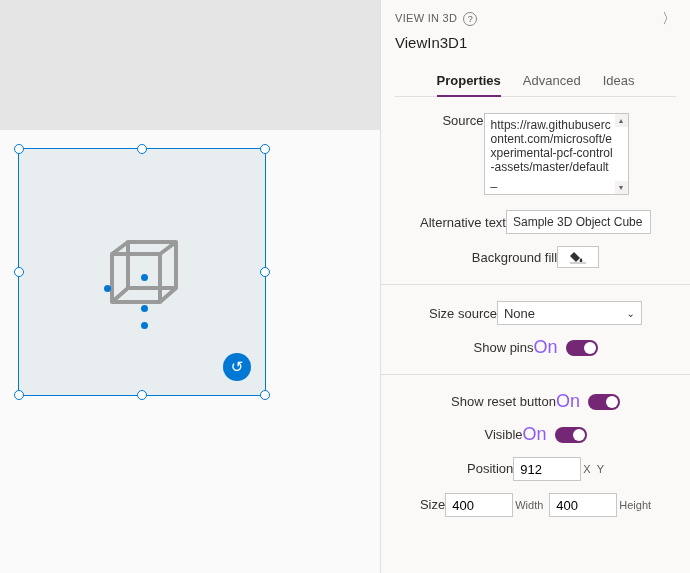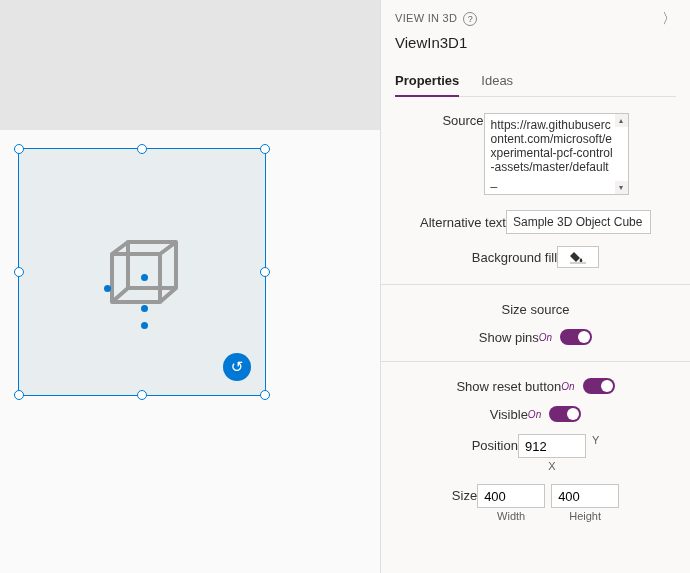--- a/index.html
+++ b/index.html
@@ -23,43 +23,43 @@
   
   .panel { width: 310px; height: 573px; background: #faf9f8; border-left: 1px solid #e1dfdd; display: flex; flex-direction: column; font-size: 13px; color: #323130; }
   .panel-inner { flex: 1; overflow-y: auto; }
   .panel-header { padding: 10px 14px 0 14px; }
   .header-row { display: flex; align-items: center; justify-content: space-between; margin-bottom: 6px; }
   .header-left { display: flex; align-items: flex-start; gap: 6px; }
   .header-type { font-size: 11px; color: #605e5c; letter-spacing: 0.3px; }
   .help-icon { width: 14px; height: 14px; border: 1px solid #8a8886; border-radius: 50%; display: inline-flex; align-items: center; justify-content: center; font-size: 9px; color: #605e5c; }
   .chev-right { color: #605e5c; font-size: 14px; }
   .control-name { font-size: 15px; color: #201f1e; margin-bottom: 16px; }
-  .tabs { display: flex; gap: 22px; border-bottom: 1px solid #e1dfdd; }
+  .tabs { display: flex; gap: 22px; border-bottom: 1px solid #e1dfdd; justify-content: center; }
   .tab { padding: 6px 0 8px 0; font-size: 13px; color: #605e5c; position: relative; cursor: pointer; }
   .tab.active { color: #201f1e; font-weight: 600; }
   .tab.active::after { content: ''; position: absolute; bottom: -1px; left: 0; right: 0; height: 2px; background: #742774; }
   
   .prop-section { border-bottom: 1px solid #e1dfdd; padding: 10px 14px; }
   .prop-row { display: flex; align-items: flex-start; justify-content: center; padding: 6px 0; min-height: 28px; }
   .prop-row.center { align-items: center; }
   .prop-label { color: #323130; font-size: 13px; }
   .textarea-wrap { width: 145px; position: relative; }
   .textarea { width: 100%; height: 82px; border: 1px solid #c8c6c4; background: #fff; font-size: 12px; padding: 4px 14px 4px 6px; resize: none; font-family: inherit; color: #323130; word-break: break-all; }
   .scroll-btn { position: absolute; right: 1px; width: 13px; height: 13px; background: #f3f2f1; display: flex; align-items: center; justify-content: center; font-size: 8px; color: #605e5c; }
   .text-input { width: 145px; border: 1px solid #c8c6c4; background: #fff; font-size: 12px; padding: 4px 6px; color: #323130; font-family: inherit; height: 24px; }
   .color-swatch { width: 42px; height: 22px; border: 1px solid #c8c6c4; background: #fff; display: flex; align-items: center; justify-content: center; }
   .dropdown { width: 145px; border: 1px solid #c8c6c4; background: #fff; height: 24px; display: flex; align-items: center; justify-content: space-between; padding: 0 6px; font-size: 13px; }
   .dropdown .chev { font-size: 10px; color: #323130; }
   .edit-link { color: #742774; font-size: 13px; cursor: pointer; }
   .toggle-wrap { display: flex; align-items: center; gap: 8px; }
-  .toggle-label { font-size: 10px; color: #701a75; font-style: italic; }
+  .toggle-label { font-size: 18px; color: #8b5cf6; }
   .toggle { width: 32px; height: 16px; background: #742774; border-radius: 10px; position: relative; cursor: pointer; }
   .toggle::after { content: ''; position: absolute; right: 2px; top: 2px; width: 12px; height: 12px; background: #fff; border-radius: 50%; }
   .num-pair { display: flex; gap: 6px; }
-  .num-col { display: flex; flex-direction: column; align-items: center; gap: 2px; }
+  .num-col { display: flex; flex-direction: row; align-items: center; gap: 2px; }
   .num-input { width: 68px; border: 1px solid #c8c6c4; background: #fff; height: 24px; padding: 0 6px; font-size: 13px; font-family: inherit; }
   .num-label { font-size: 11px; color: #605e5c; }
 </style>
 </head>
 <body>
 
 <div class="canvas-area">
   <div class="canvas-bg"></div>
   <div class="selection-box">
     <div class="sel-handle h-tl"></div>
@@ -93,20 +93,21 @@
       <div class="header-row">
         <div class="header-left">
           <span class="header-type">VIEW IN 3D</span>
           <span class="help-icon">?</span>
         </div>
         <span class="chev-right">〉</span>
       </div>
       <div class="control-name">ViewIn3D1</div>
       <div class="tabs">
         <div class="tab active">Properties</div>
+        <div class="tab">Advanced</div>
         <div class="tab">Ideas</div>
       </div>
     </div>
 
     <div class="prop-section">
       <div class="prop-row">
         <span class="prop-label">Source</span>
         <div class="textarea-wrap">
           <textarea class="textarea" style="">https://raw.githubusercontent.com/microsoft/experimental-pcf-control-assets/master/default_</textarea>
           <div class="scroll-btn" style="top:1px">▴</div>
@@ -124,20 +125,24 @@
               <path d="M4 2 L10 8 L6 12 L0 6 Z M11 8 Q13 10 12 12 Q11 14 10 12 Q9 10 11 8 Z" fill="#323130"></path>
               <rect x="0" y="12" width="16" height="2" fill="#d0d0d0"></rect>
             </svg>
         </div>
       </div>
     </div>
 
     <div class="prop-section">
       <div class="prop-row center">
         <span class="prop-label">Size source</span>
+        <div class="dropdown">
+          <span>None</span>
+          <span class="chev">⌄</span>
+        </div>
       </div>
       <div class="prop-row center">
         <span class="prop-label">Show pins</span>
         <div class="toggle-wrap">
           <span class="toggle-label">On</span>
           <div class="toggle"></div>
         </div>
       </div>
     </div>
 

